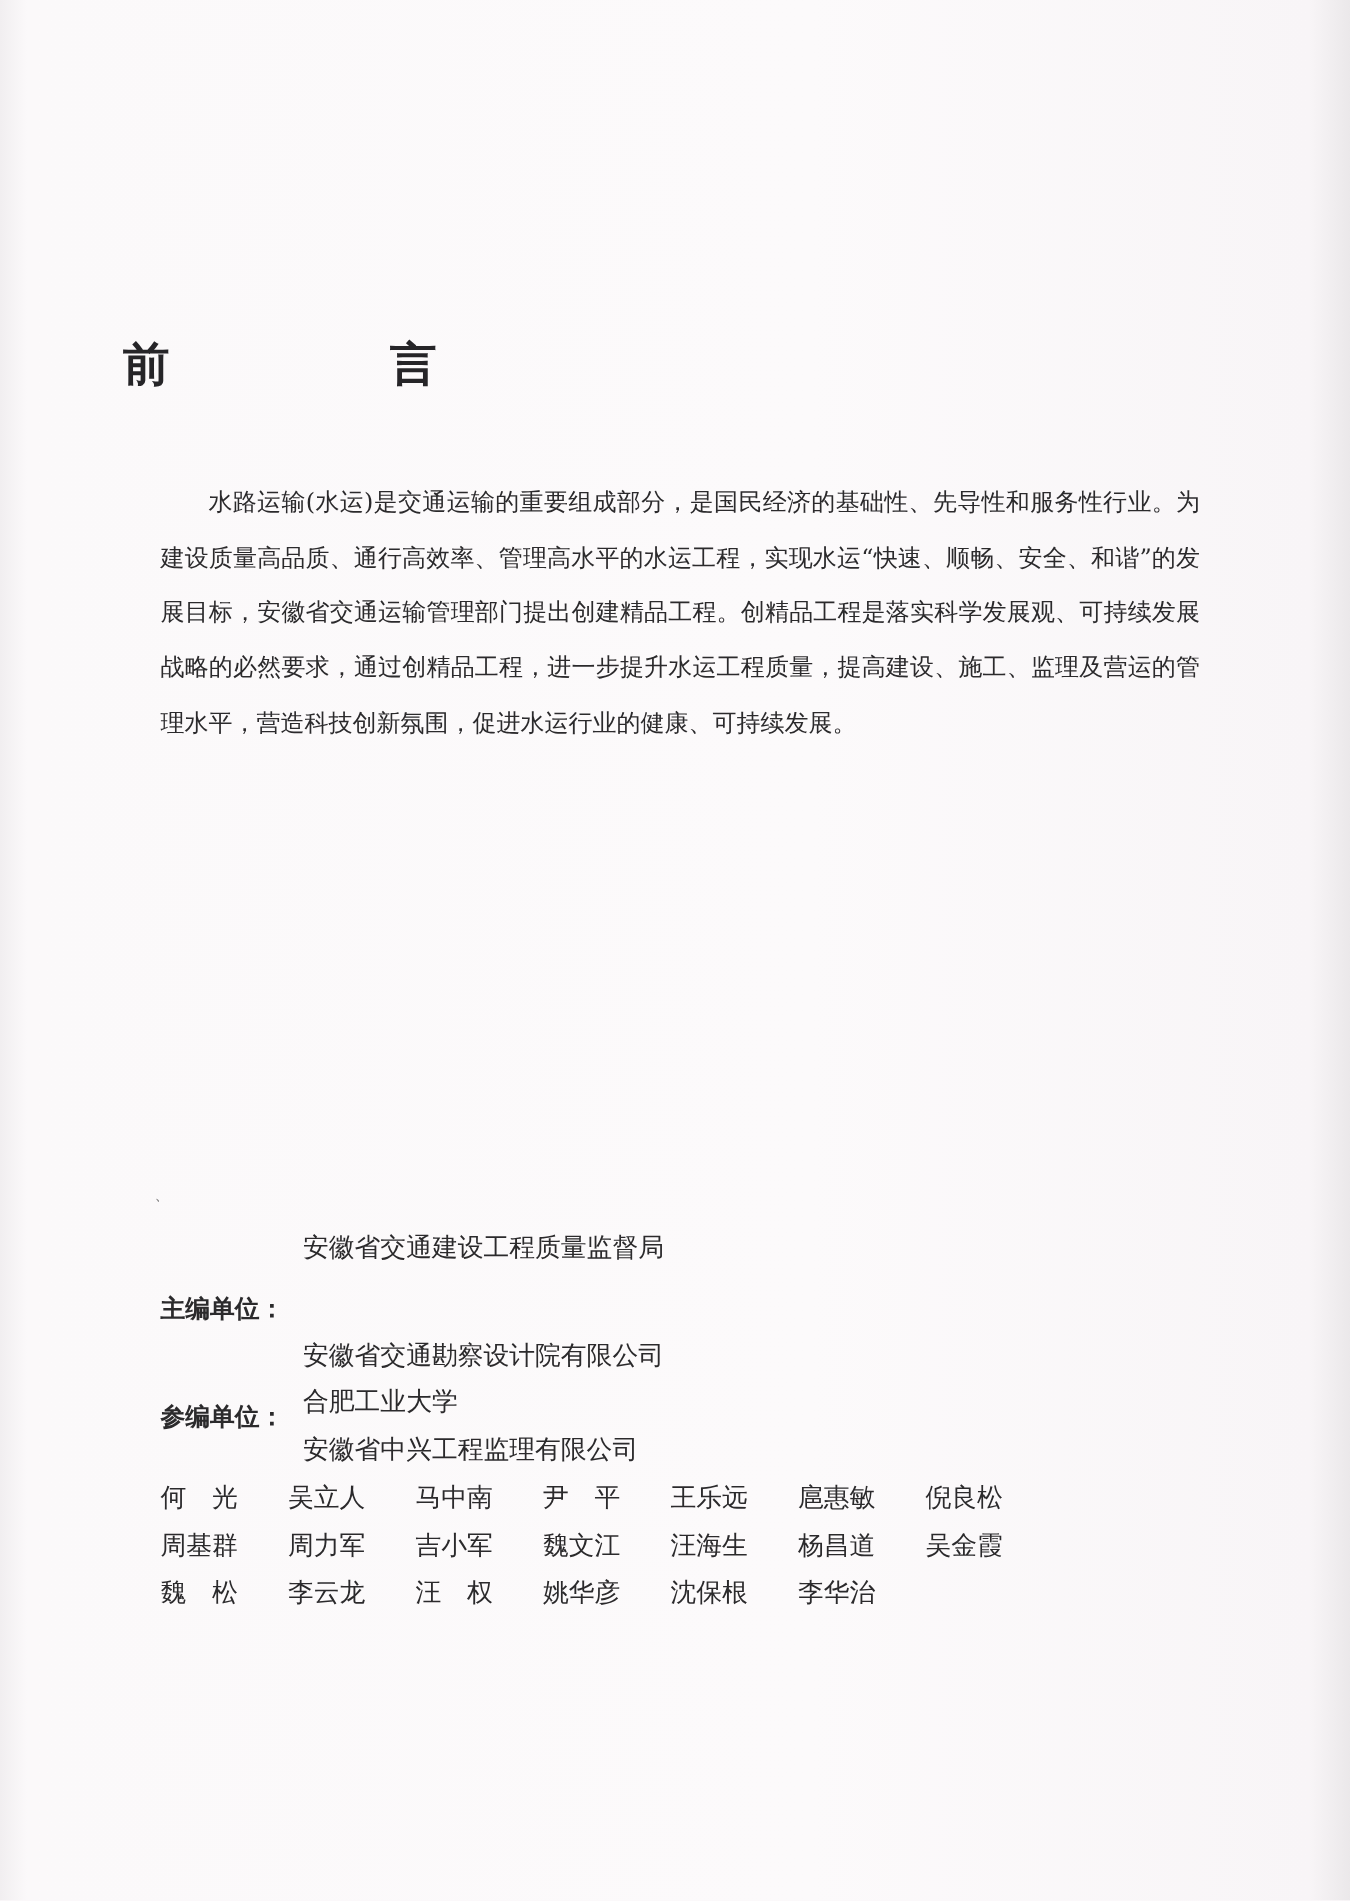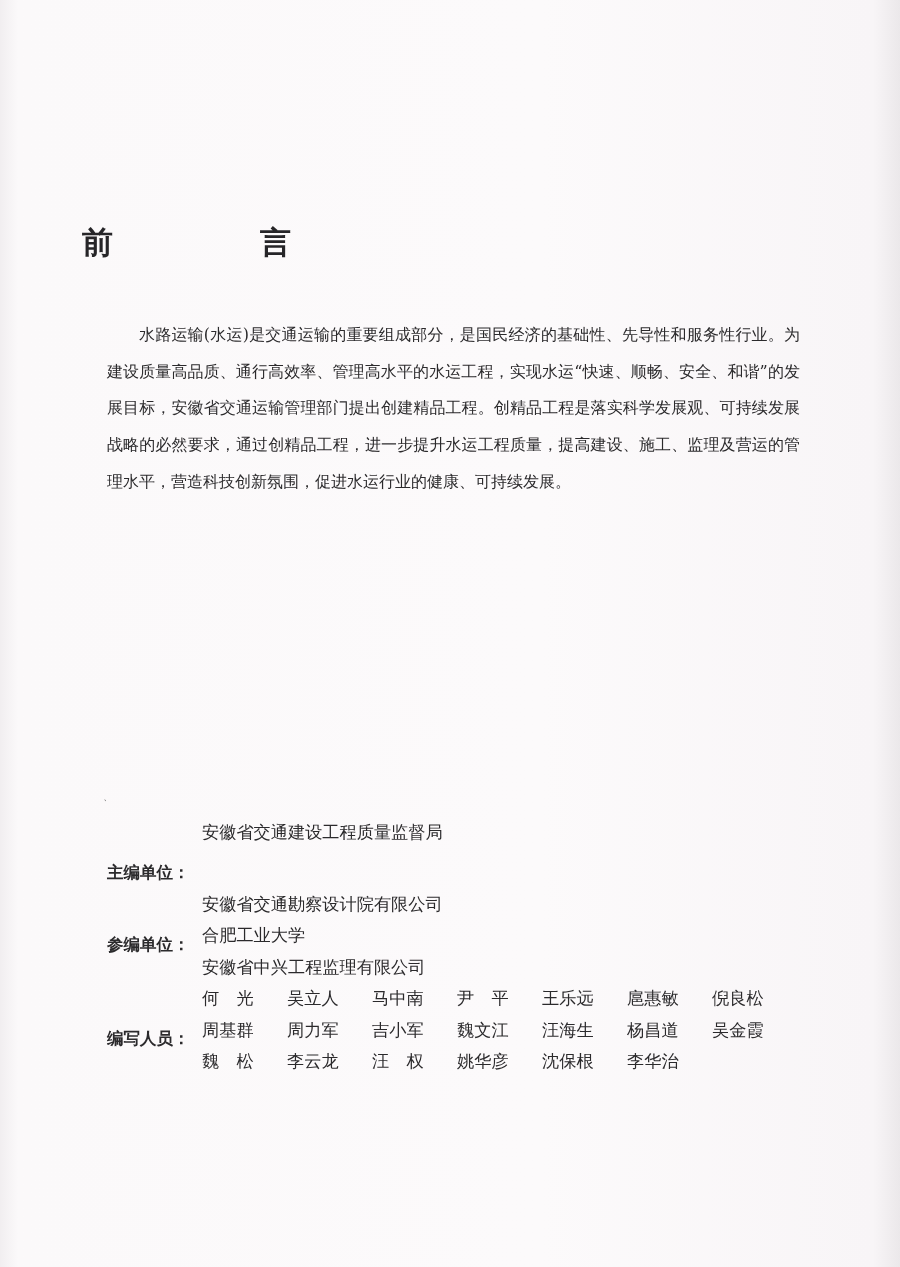--- a/index.html
+++ b/index.html
@@ -64,21 +64,20 @@
     </div>
     <div class="credit-row">
       <span class="credit-label">参编单位：</span>
       <div class="credit-values">
         <span>安徽省交通勘察设计院有限公司</span>
         <span>合肥工业大学</span>
         <span>安徽省中兴工程监理有限公司</span>
       </div>
     </div>
     <div class="credit-row">
-      <span class="credit-label">编写人员：</span>
       <div class="staff-grid">
         <span>何　光</span>
         <span>吴立人</span>
         <span>马中南</span>
         <span>尹　平</span>
         <span>王乐远</span>
         <span>扈惠敏</span>
         <span>倪良松</span>
         <span>周基群</span>
         <span>周力军</span>

